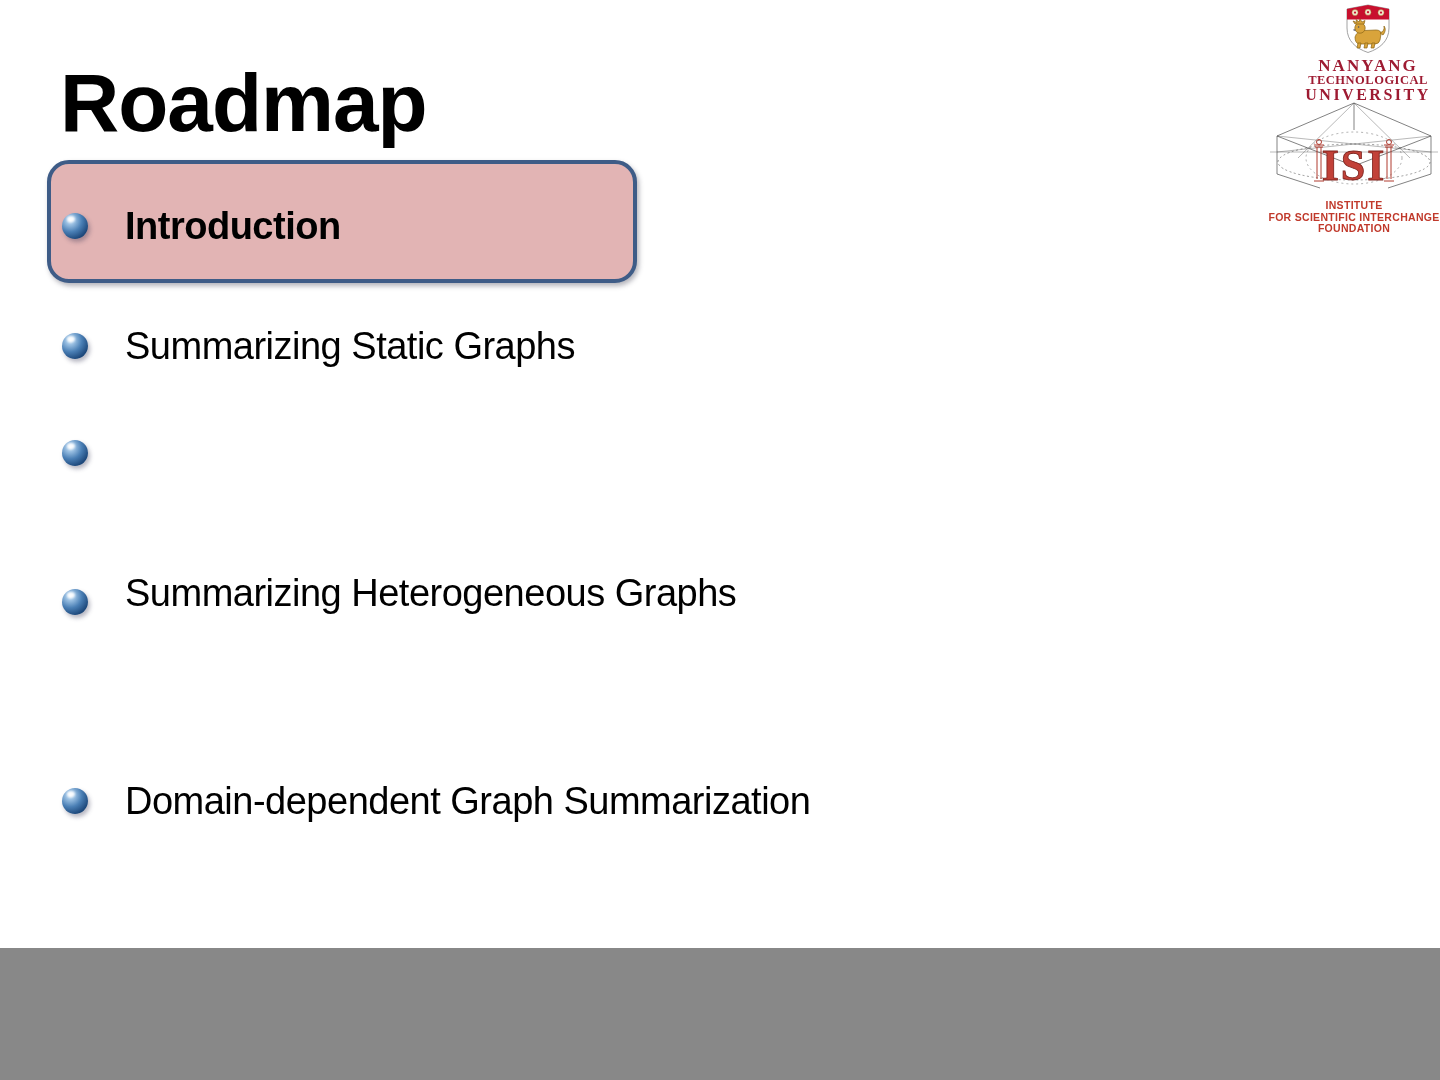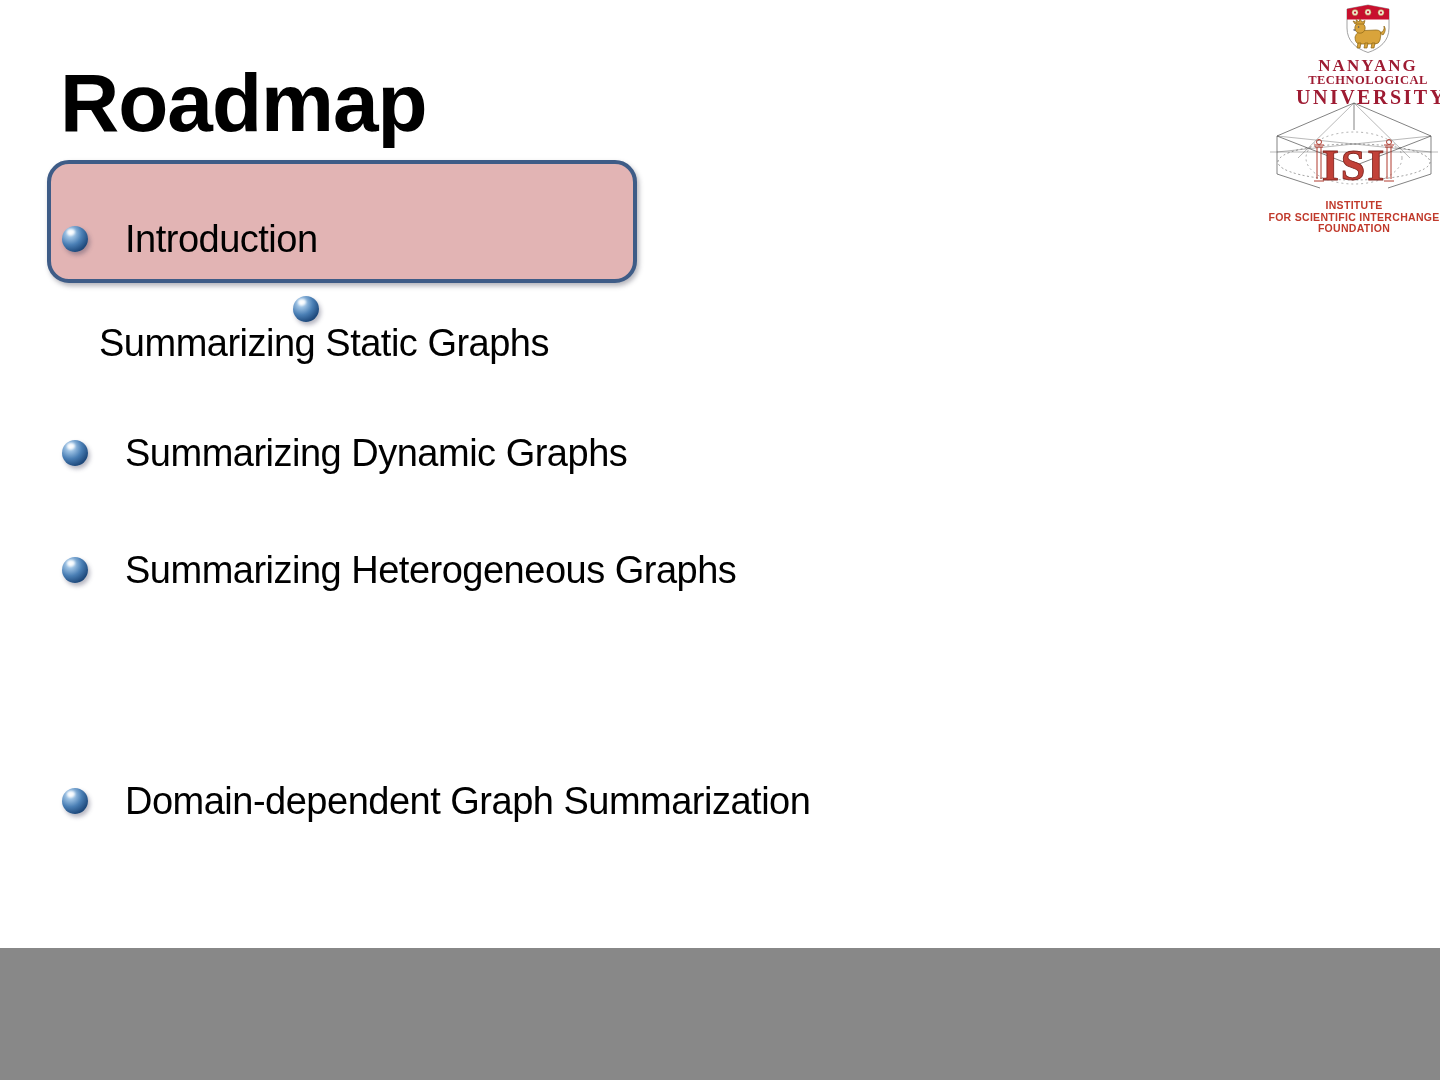--- a/index.html
+++ b/index.html
@@ -48,51 +48,50 @@
   .page-number {
     position:absolute; right:34px; top:1030px;
     font-size:30px; color:#000;margin-top:11px;
   }
   
   .ntu-logo { position:absolute; left:1296px; top:4px; width:144px; text-align:center; }
   .ntu-shield { display:block; margin:0 auto 3px auto; }
   .ntu-line { font-family:"Liberation Serif", serif; font-weight:700; color:#9e1b32; line-height:1.02; }
   .ntu-line.l1 { font-size:17px; letter-spacing:2px; }
   .ntu-line.l2 { font-size:12.5px; letter-spacing:0.5px; }
-  .ntu-line.l3 { font-size:20px; letter-spacing:2.5px;text-align:center; }
+  .ntu-line.l3 { font-size:16px; letter-spacing:2.5px;text-align:center; }
   
   .isi-logo { position:absolute; left:1268px; top:100px; width:172px; text-align:center; }
   .isi-emblem { display:block; margin:0 auto; }
   .isi-line { font-weight:700; color:#c0392b; font-size:10.5px; line-height:1.1; letter-spacing:0.3px; }
 </style>
 </head>
 <body>
 
 <div class="slide">
 
   <h1 class="title">Roadmap</h1>
 
   <div class="highlight-box"></div>
 
-  <div class="item" style="top:217px;">
+  <div class="item" style="top:204px;font-weight:bold;">
     <span class="sphere"></span>
     <span class="label">Introduction</span>
   </div>
 
-  <div class="item" style="top:296px;flex-direction:column;">
+  <div class="item" style="top:324px;">
     <span class="sphere"></span>
     <span class="label">Summarizing Static Graphs</span>
   </div>
 
   <div class="item" style="top:431px;">
     <span class="sphere"></span>
-    <span class="label">Summarizing Dynamic Graphs</span>
   </div>
 
-  <div class="item" style="top:548px;">
+  <div class="item" style="top:571px;align-items:flex-end;">
     <span class="sphere"></span>
     <span class="label">Summarizing Heterogeneous Graphs</span>
   </div>
 
 
   <div class="item" style="top:779px;">
     <span class="sphere"></span>
     <span class="label">Domain-dependent Graph Summarization</span>
   </div>
 

